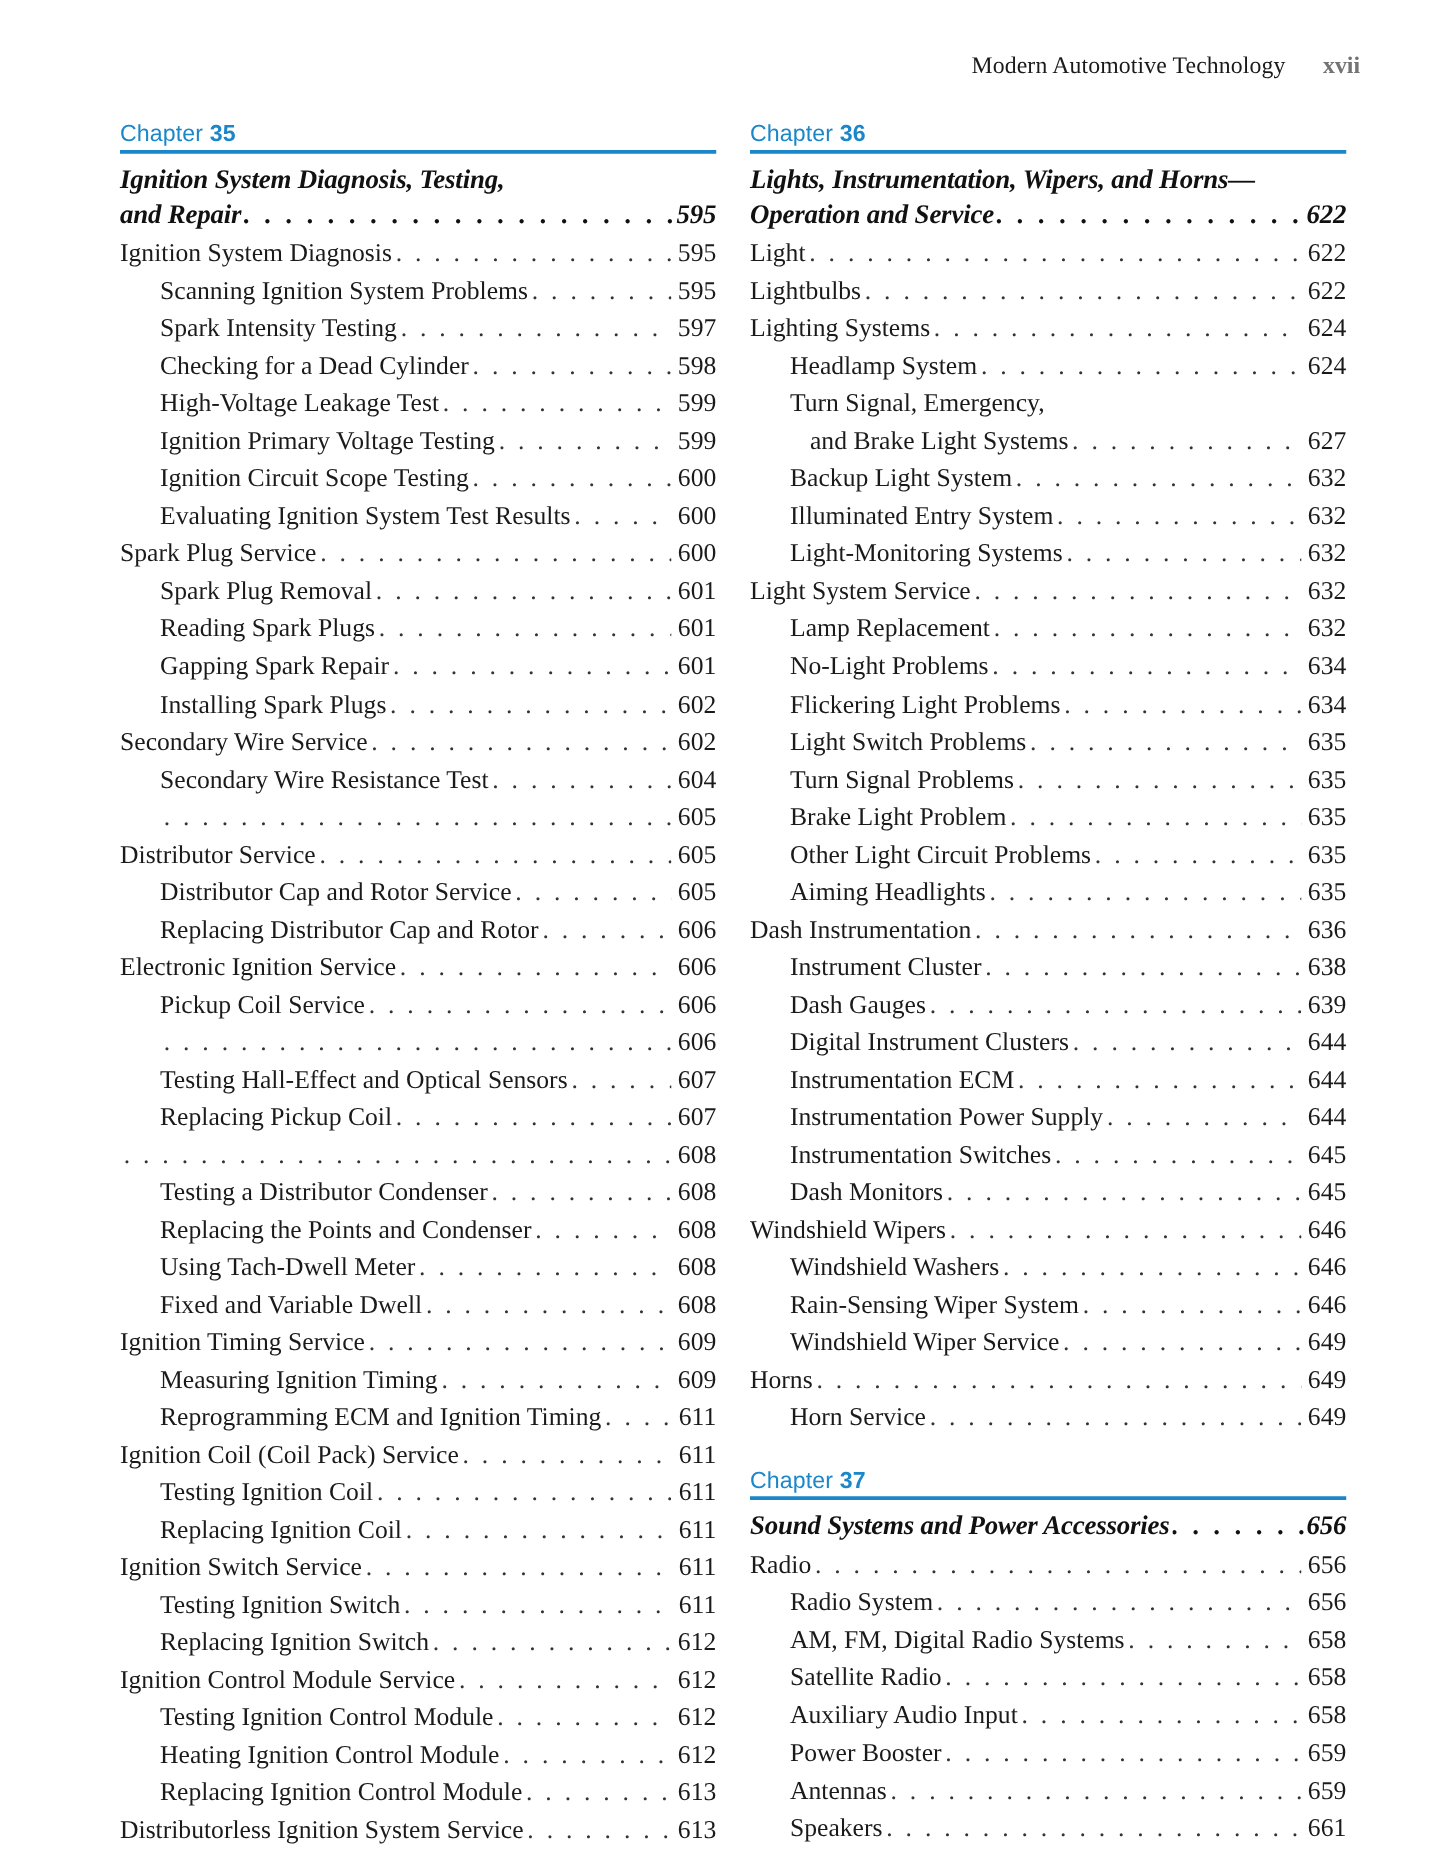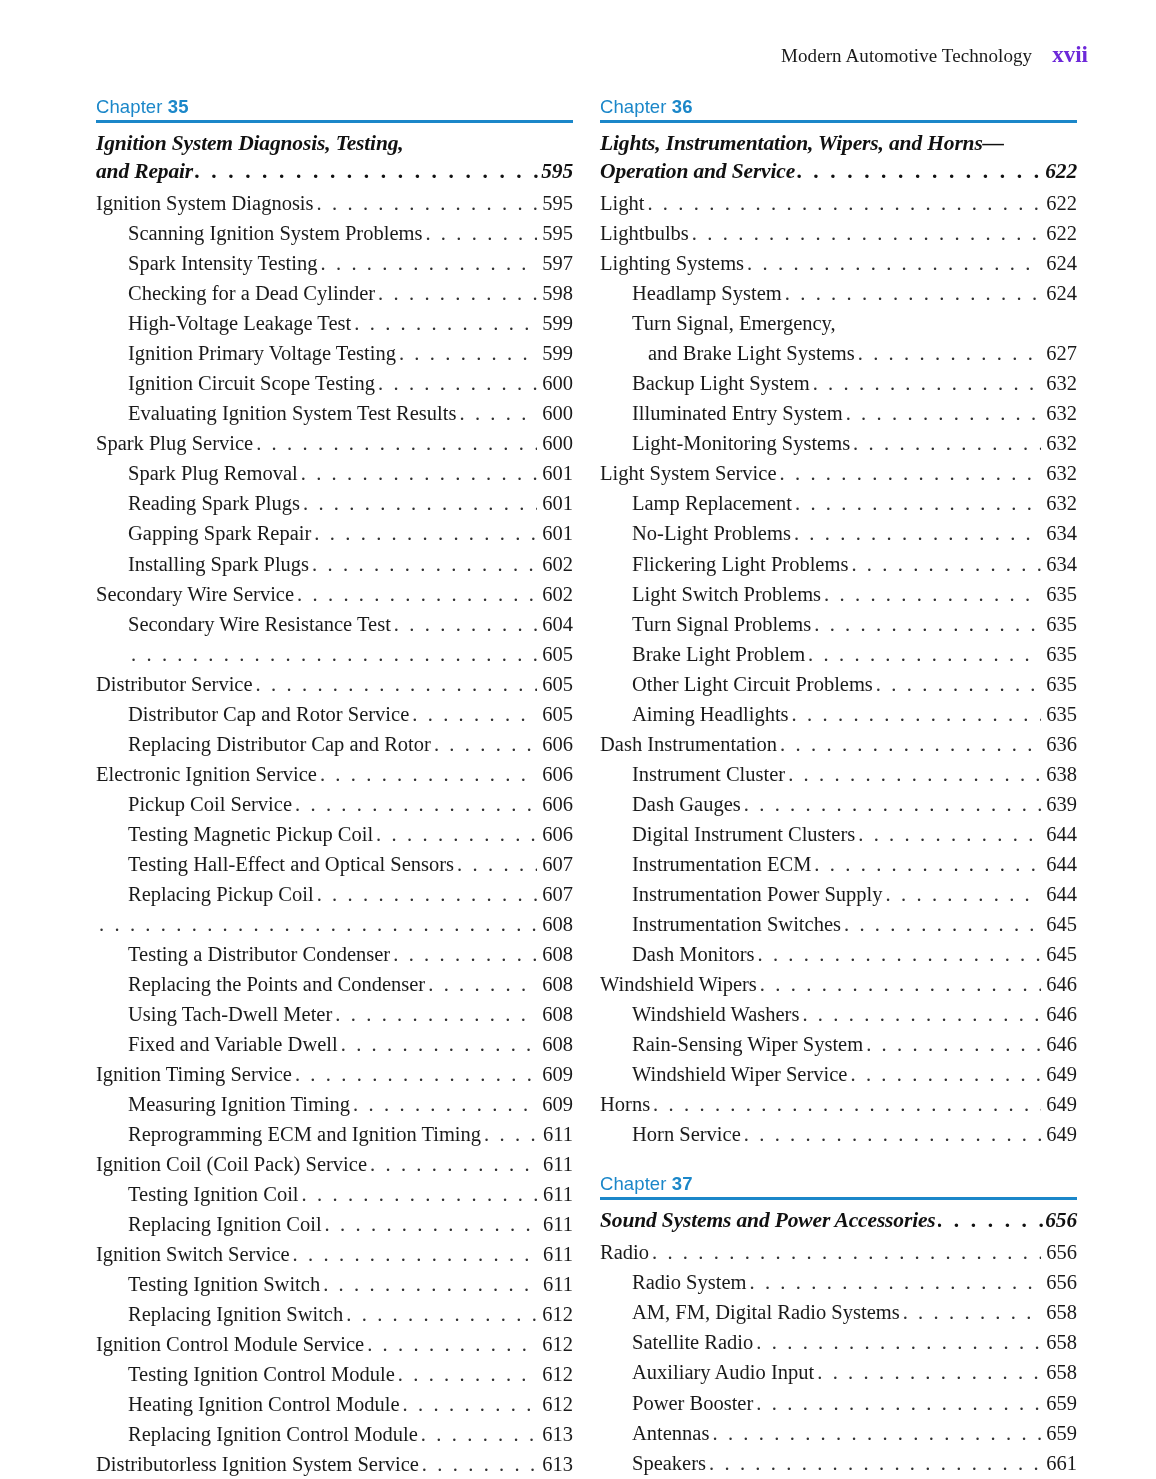--- a/index.html
+++ b/index.html
@@ -16,34 +16,34 @@
     overflow: hidden;
   }
 
   
   .running-head {
     position: absolute;
     top: 42px;
     right: 68px;
     display: flex;
     align-items: baseline;
-    gap: 20px;
+    gap: 30px;
   }
   .running-head .book-title {
     font-family: "Liberation Serif", "DejaVu Serif", serif;
     font-size: 19px;
     letter-spacing: 0.1px;
     color: #1a1a1a;
     white-space: nowrap;
   }
   .running-head .folio {
     font-family: "Liberation Serif", "DejaVu Serif", serif;
-    font-size: 23px;
+    font-size: 19px;
     font-weight: bold;
-    color: #6d28d9;
+    color: #737373;
   }
 
   
   .columns {
     position: absolute;
     top: 96px;
     left: 96px;
     width: 992px;
     display: flex;
     gap: 27px;
@@ -260,21 +260,20 @@
             <span class="etext">Electronic Ignition Service</span>
             <span class="leader">. . . . . . . . . . . . . . . . . . . . . . . . . . . . . . . . . . . . . . . . . . . . . . . . . . . . . . . . . . . . . . . . . . . . . . . . . . . . . . . . . . . . . . . . . . . . . . . . . . . . . . . . . . . . . . . . . . . . . . . . </span>
             <span class="page">606</span>
           </div>
           <div class="entry lvl2">
             <span class="etext">Pickup Coil Service</span>
             <span class="leader">. . . . . . . . . . . . . . . . . . . . . . . . . . . . . . . . . . . . . . . . . . . . . . . . . . . . . . . . . . . . . . . . . . . . . . . . . . . . . . . . . . . . . . . . . . . . . . . . . . . . . . . . . . . . . . . . . . . . . . . . </span>
             <span class="page">606</span>
           </div>
           <div class="entry lvl2">
-            <span class="etext">Testing Magnetic Pickup Coil</span>
             <span class="leader">. . . . . . . . . . . . . . . . . . . . . . . . . . . . . . . . . . . . . . . . . . . . . . . . . . . . . . . . . . . . . . . . . . . . . . . . . . . . . . . . . . . . . . . . . . . . . . . . . . . . . . . . . . . . . . . . . . . . . . . . </span>
             <span class="page">606</span>
           </div>
           <div class="entry lvl2">
             <span class="etext">Testing Hall-Effect and Optical Sensors</span>
             <span class="leader">. . . . . . . . . . . . . . . . . . . . . . . . . . . . . . . . . . . . . . . . . . . . . . . . . . . . . . . . . . . . . . . . . . . . . . . . . . . . . . . . . . . . . . . . . . . . . . . . . . . . . . . . . . . . . . . . . . . . . . . . </span>
             <span class="page">607</span>
           </div>
           <div class="entry lvl2">
             <span class="etext">Replacing Pickup Coil</span>

